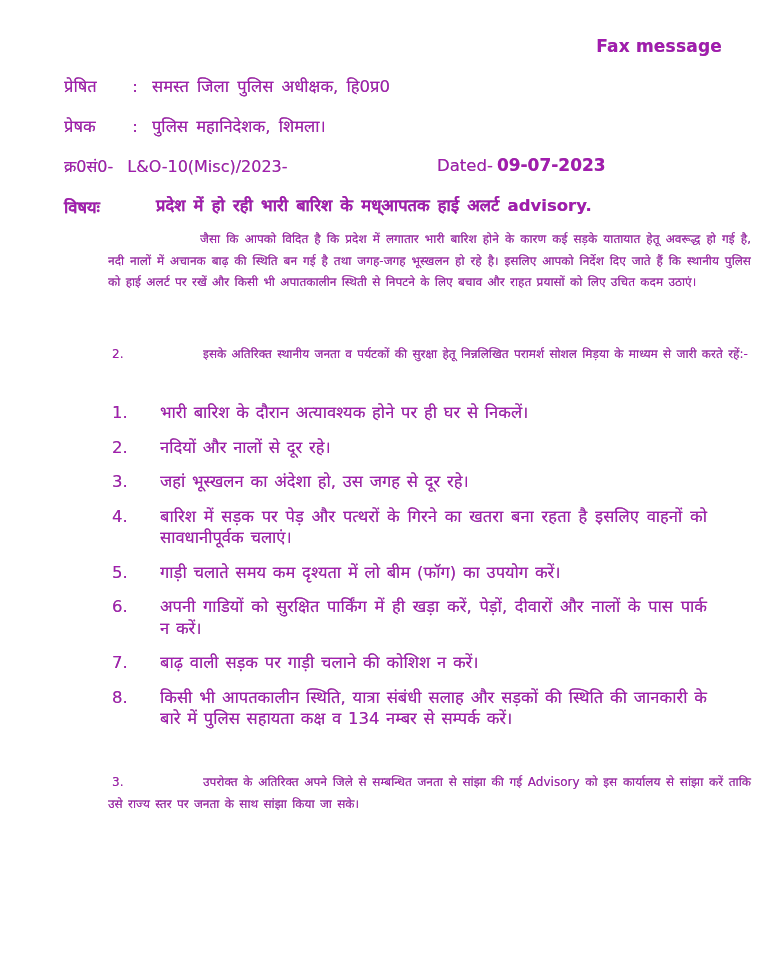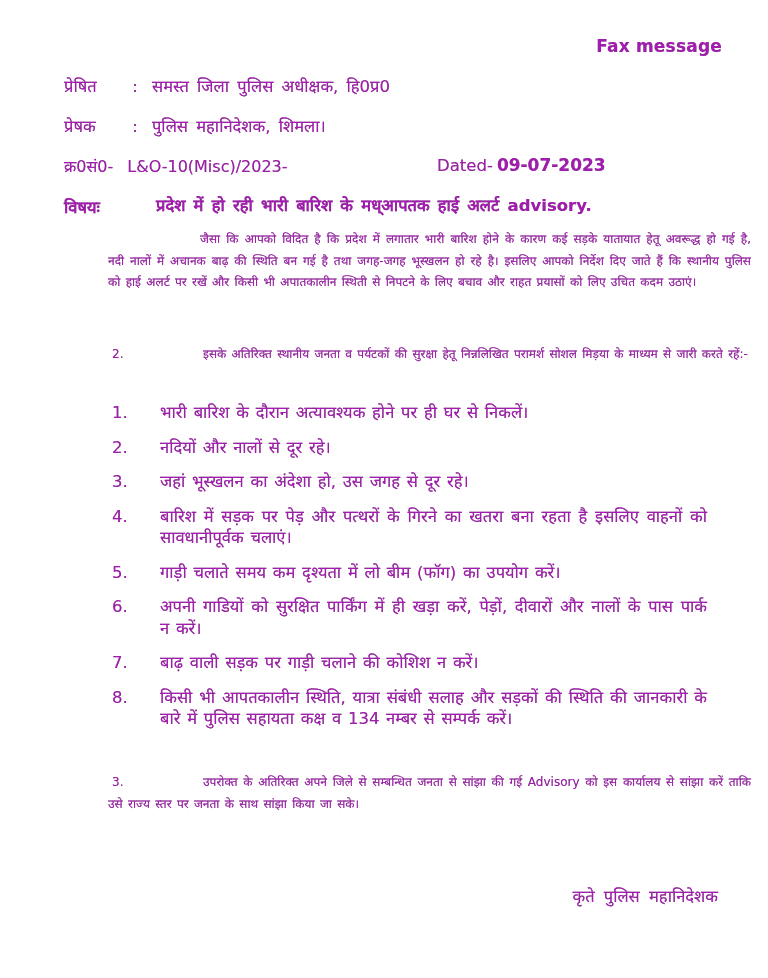--- a/index.html
+++ b/index.html
@@ -187,15 +187,14 @@
     </div>
     <div class="advisory-item">
       <span class="item-num">8.</span><span>किसी भी आपतकालीन स्थिति, यात्रा संबंधी सलाह और सड़कों की स्थिति की जानकारी के बारे में पुलिस सहायता कक्ष व 134 नम्बर से सम्पर्क करें।</span>
     </div>
   </div>
 
   <div class="para numbered-para para-3">
     <span class="para-num">3.</span><span>उपरोक्त के अतिरिक्त अपने जिले से सम्बन्धित जनता से सांझा की गई Advisory को इस कार्यालय से सांझा करें ताकि उसे राज्य स्तर पर जनता के साथ सांझा किया जा सके।</span>
   </div>
 
-  <div class="signature">कृते पुलिस महानिदेशक</div>
 
 </div>
 
 </body></html>

